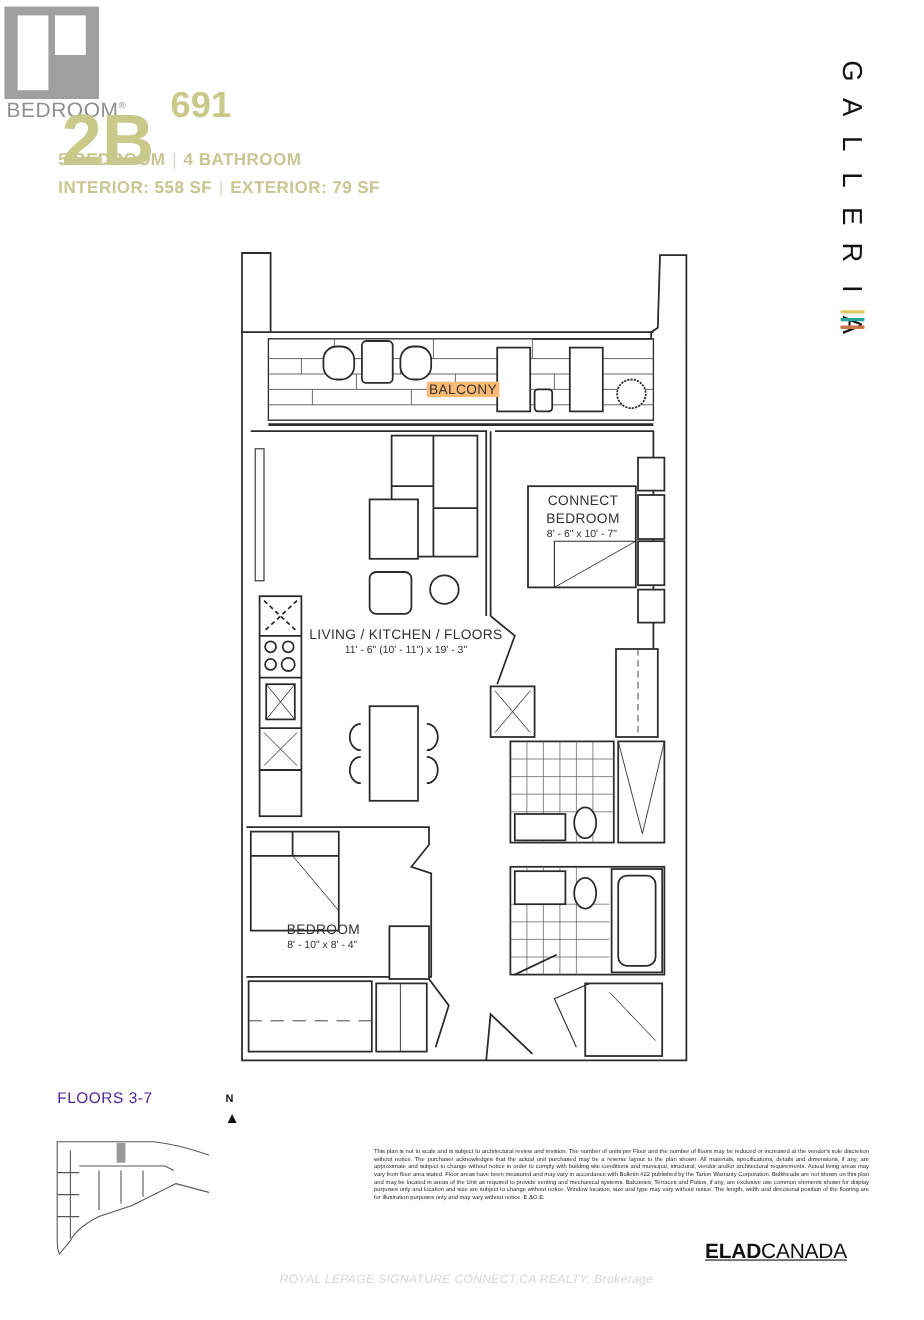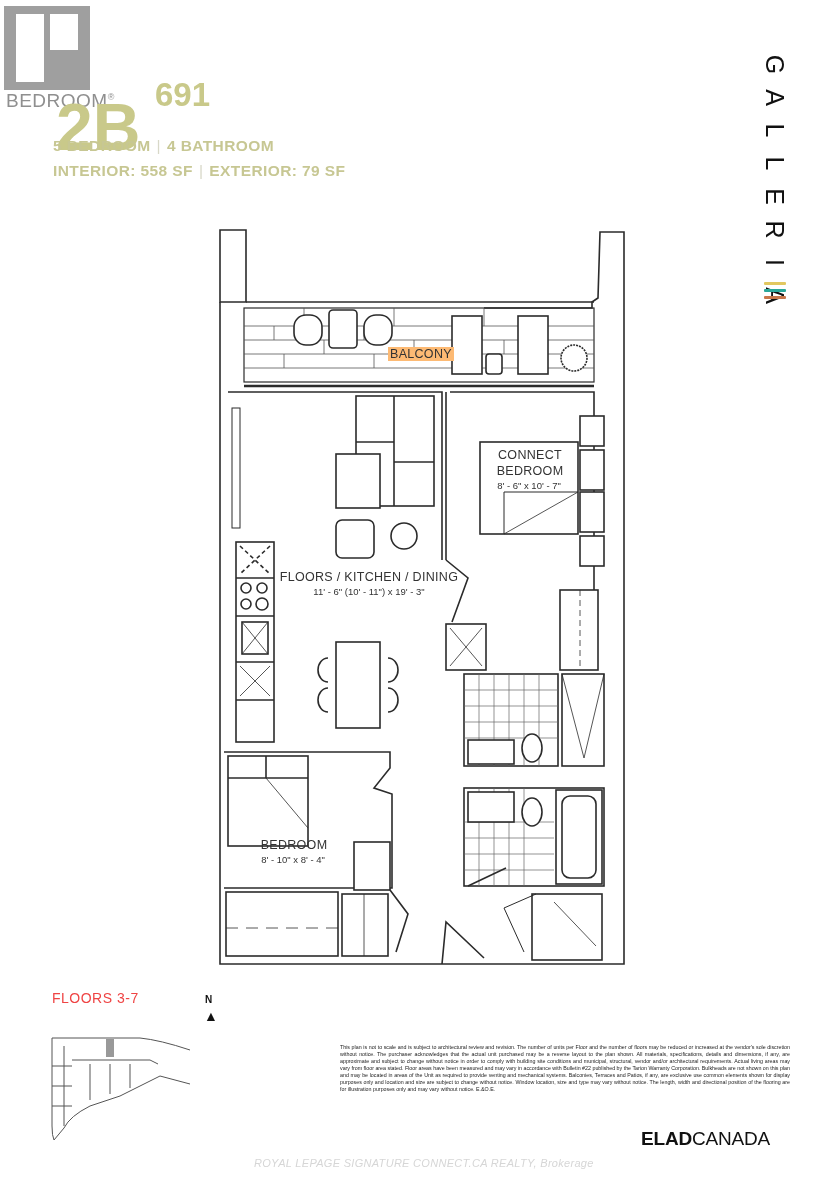--- a/index.html
+++ b/index.html
@@ -18,24 +18,24 @@
   .spec .sep{color:#d8d8c8;font-weight:normal;margin:0 6px;}
   
   .galleria{left:758px;top:52px;width:32px;display:flex;flex-direction:column;align-items:center;gap:8px;}
   .galleria span{font-size:25px;color:#111;transform:rotate(90deg);line-height:1;display:block;width:28px;text-align:center;font-weight:normal;letter-spacing:0;}
   .stripes{left:764px;top:282px;width:22px;}
   .stripes div{height:3px;margin-bottom:4px;border-radius:1px;}
   
   .plan{left:214px;top:222px;}
   .room-label{position:absolute;font-size:12.5px;color:#333;text-align:center;letter-spacing:.3px;}
   .room-dim{position:absolute;font-size:9.5px;color:#333;text-align:center;}
-  .floors{left:52px;top:990px;font-size:14px;color:#ef4444;letter-spacing:.5px;}
+  .floors{left:52px;top:990px;font-size:14px;color:#4c1d95;letter-spacing:.5px;}
   .north{left:205px;top:994px;font-size:10px;font-weight:bold;color:#111;}
   .disclaimer{left:340px;top:1044px;width:450px;font-size:5.3px;line-height:7px;color:#222;text-align:justify;}
-  .elad{left:641px;top:1128px;font-size:19px;color:#111;letter-spacing:-.2px;}
+  .elad{left:641px;top:1128px;font-size:19px;color:#111;letter-spacing:-.2px;text-decoration:underline;}
   .elad b{font-weight:bold;}
   .brokerage{left:254px;top:1157px;font-size:11px;color:#d6d6d6;letter-spacing:.3px;font-style:italic;}
 </style>
 </head>
 <body>
 
 <div class="abs realtor-box">
   <div class="r-inner"></div>
     <div class="r-inner2"></div>
 </div>
@@ -199,21 +199,21 @@
       <rect x="128" y="672" width="46" height="62" fill="#fff"></rect>
       <line x1="150" y1="672" x2="150" y2="734" stroke-width="0.8"></line>
       <path d="M176 668 L194 692 L182 730"></path>
 
       <path d="M228 742 L232 700 L270 736"></path>
     </g>
     <text x="10" y="10" font-size="1" fill="none"> </text>
   </svg>
 
   <div class="room-label" style="left:160px;top:125px;background:#fdba74;padding:0 2px;margin-left:14px;">BALCONY</div>
-  <div class="room-label" style="left:60px;top:348px;width:190px;">FLOORS / KITCHEN / DINING</div>
+  <div class="room-label" style="left:60px;top:348px;width:190px;">LIVING / KITCHEN / FLOORS</div>
   <div class="room-dim" style="left:70px;top:364px;width:170px;">11' - 6" (10' - 11") x 19' - 3"</div>
   <div class="room-label" style="left:268px;top:226px;width:96px;">CONNECT</div>
   <div class="room-label" style="left:268px;top:242px;width:96px;">BEDROOM</div>
   <div class="room-dim" style="left:262px;top:258px;width:106px;">8' - 6" x 10' - 7"</div>
   <div class="room-label" style="left:30px;top:616px;width:100px;">BEDROOM</div>
   <div class="room-dim" style="left:24px;top:632px;width:110px;">8' - 10" x 8' - 4"</div>
 </div>
 
 <div class="abs floors">FLOORS 3-7</div>
 <div class="abs north">N</div>

